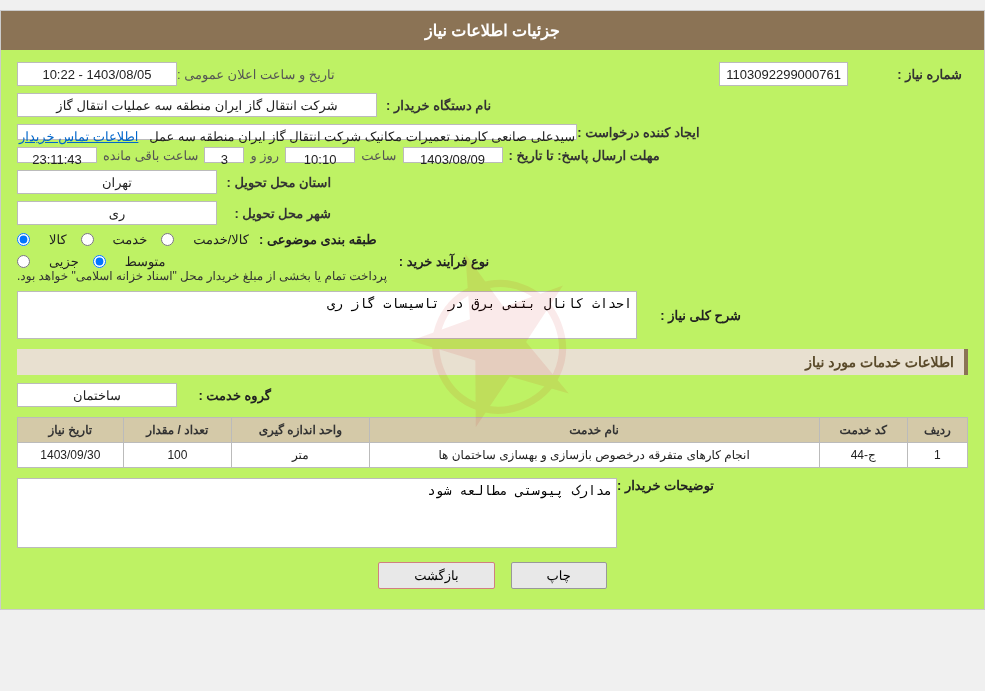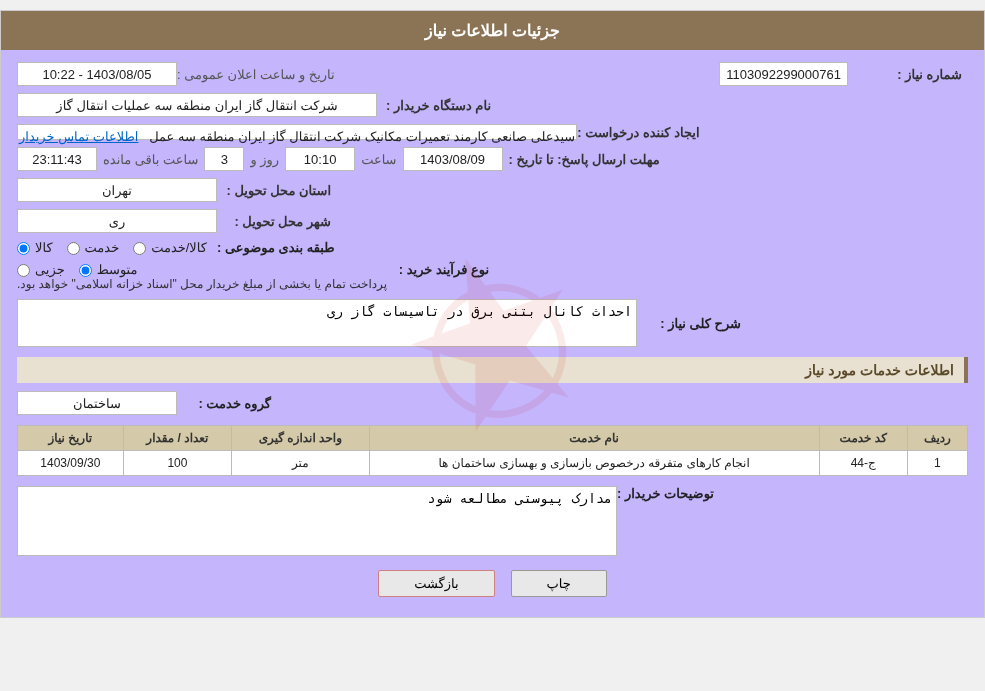--- a/index.html
+++ b/index.html
@@ -6,21 +6,21 @@
     body {
       font-family: Tahoma, Arial, sans-serif;
       font-size: 13px;
       background: #f0f0f0;
       direction: rtl;
       color: #222;
     }
     .page-container {
       max-width: 985px;
       margin: 10px auto;
-      background: #c4b5fd;
+      background: #bef264;
       border: 1px solid #ccc;
     }
     .header-bar {
       background: #8B7355;
       color: #fff;
       text-align: center;
       padding: 10px 0;
       font-size: 16px;
       font-weight: bold;
       letter-spacing: 1px;
@@ -73,22 +73,22 @@
       gap: 10px;
       margin-bottom: 7px;
     }
     .radio-group {
       display: flex;
       gap: 14px;
       align-items: center;
     }
     .radio-item {
       display: flex;
-      align-items: flex-end;
-      gap: 5px;
+      align-items: center;
+      gap: 19px;
     }
     .bold-label {
       font-weight: bold;
       min-width: 100px;
       text-align: right;
       padding-right: 6px;
     }
     .purchase-type-row {
       display: flex;
       align-items: flex-start;
@@ -205,21 +205,21 @@
       display: flex;
       align-items: center;
       justify-content: flex-end;
       gap: 6px;
       margin-bottom: 7px;
     }
     .small-box {
       border: 1px solid #bbb;
       background: #fff;
       padding: 2px 6px;
-      height: 24px;
+      height: 16px;
       line-height: 20px;
       text-align: center;
     }
     .inline-label {
       font-weight: normal;
       color: #555;
       white-space: nowrap;
     }
   </style>
 </head>

